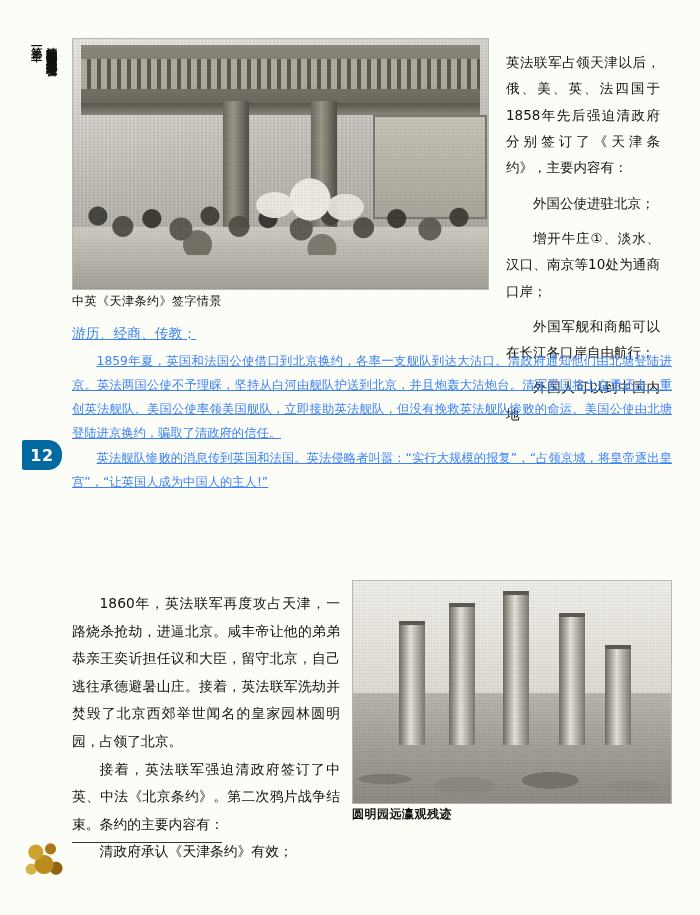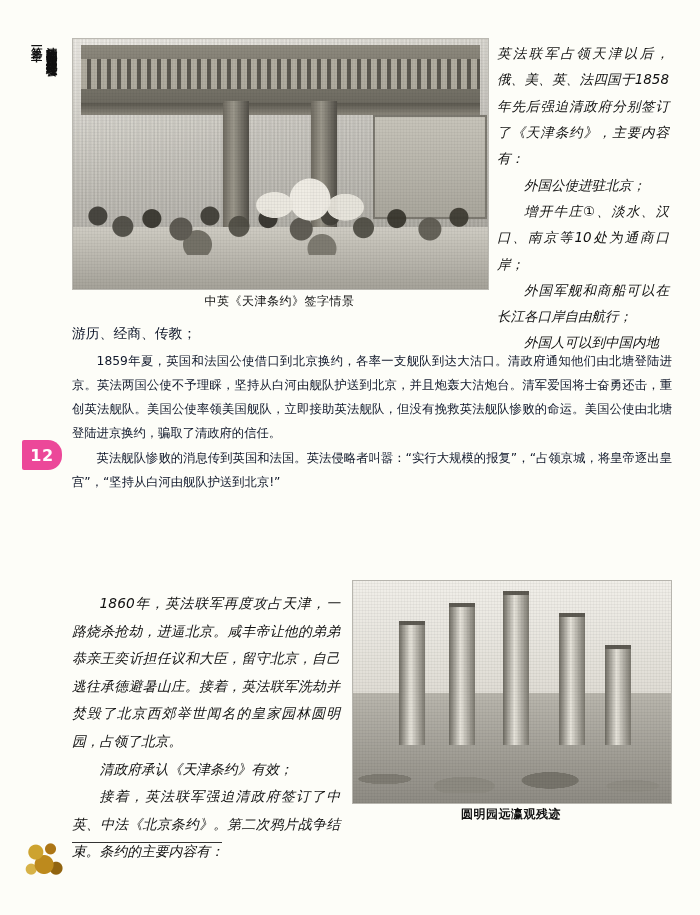--- a/index.html
+++ b/index.html
@@ -48,21 +48,21 @@
     letter-spacing: 1px;
   }
 
   
   .page-num-tab {
     position: absolute;
     left: 22px;
     top: 440px;
     width: 40px;
     height: 30px;
-    background: #ec4899;
+    background: #0369a1;
     border-radius: 2px 14px 14px 2px;
     color: #fff;
     font-size: 16px;
     font-weight: bold;
     display: flex;
     align-items: center;
     justify-content: center;
     letter-spacing: 0.5px;
   }
 
@@ -155,70 +155,70 @@
   .fig-top .grain {
     position: absolute; inset: 0;
     background-image:
       repeating-linear-gradient(0deg, rgba(0,0,0,0.035) 0 1px, transparent 1px 3px),
       repeating-linear-gradient(90deg, rgba(0,0,0,0.03) 0 1px, transparent 1px 3px);
     mix-blend-mode: multiply;
   }
 
   .caption {
     position: absolute;
-    text-align: center;
+    text-align: left;
     font-size: 12px;
     color: #111;
     letter-spacing: 0.5px;
   }
   #cap-top { left: 72px; top: 293px; width: 415px; }
 
   
   .right-col {
     position: absolute;
     left: 497px;
     top: 40px;
     width: 172px;
     font-size: 13.5px;
     line-height: 1.95;
     color: #111;
     text-align: justify;
   }
-  .right-col p { margin: 0; font-style: italic; }
+  .right-col p { margin: 9px; }
   .right-col p.indent { text-indent: 2em; }
 
   
   .body-col {
     position: absolute;
     left: 72px;
     top: 320px;
     width: 600px;
     font-size: 13.8px;
     line-height: 2.0;
-    color: #0f172a;
+    color: #3b82f6;
     text-align: justify;
+    text-decoration: underline;
   }
   .body-col p { margin: 0 0 2px 0; }
   .body-col p.indent { text-indent: 2em; }
   .small-body {
     font-size: 12.3px;
     line-height: 1.95;
   }
 
   
   .lower-left {
     position: absolute;
     left: 72px;
     top: 590px;
     width: 268px;
     font-size: 13.8px;
     line-height: 2.0;
     text-align: justify;
     color: #111;
-    font-style: italic;
   }
   .lower-left p { margin: 0; }
   .lower-left p.indent { text-indent: 2em; }
 
   .fig-bottom {
     position: absolute;
     left: 352px;
     top: 580px;
     width: 318px;
     height: 222px;
@@ -332,27 +332,27 @@
     <p>英法联军占领天津以后，俄、美、英、法四国于1858年先后强迫清政府分别签订了《天津条约》，主要内容有：</p>
     <p class="indent">外国公使进驻北京；</p>
     <p class="indent">增开牛庄①、淡水、汉口、南京等10处为通商口岸；</p>
     <p class="indent">外国军舰和商船可以在长江各口岸自由航行；</p>
     <p class="indent">外国人可以到中国内地</p>
   </div>
 
   <div class="body-col">
     <p>游历、经商、传教；</p>
     <p class="indent small-body">1859年夏，英国和法国公使借口到北京换约，各率一支舰队到达大沽口。清政府通知他们由北塘登陆进京。英法两国公使不予理睬，坚持从白河由舰队护送到北京，并且炮轰大沽炮台。清军爱国将士奋勇还击，重创英法舰队。美国公使率领美国舰队，立即接助英法舰队，但没有挽救英法舰队惨败的命运。美国公使由北塘登陆进京换约，骗取了清政府的信任。</p>
-    <p class="indent small-body">英法舰队惨败的消息传到英国和法国。英法侵略者叫嚣：“实行大规模的报复”，“占领京城，将皇帝逐出皇宫”，“坚持从白河由舰队护送到北京!”</p>
+    <p class="indent small-body">英法舰队惨败的消息传到英国和法国。英法侵略者叫嚣：“实行大规模的报复”，“占领京城，将皇帝逐出皇宫”，“让英国人成为中国人的主人!”</p>
   </div>
 
   <div class="lower-left">
     <p class="indent">1860年，英法联军再度攻占天津，一路烧杀抢劫，进逼北京。咸丰帝让他的弟弟恭亲王奕䜣担任议和大臣，留守北京，自己逃往承德避暑山庄。接着，英法联军洗劫并焚毁了北京西郊举世闻名的皇家园林圆明园，占领了北京。</p>
+    <p class="indent">接着，英法联军强迫清政府签订了中英、中法《北京条约》。第二次鸦片战争结束。条约的主要内容有：</p>
     <p class="indent">清政府承认《天津条约》有效；</p>
-    <p class="indent">接着，英法联军强迫清政府签订了中英、中法《北京条约》。第二次鸦片战争结束。条约的主要内容有：</p>
   </div>
 
   <div class="fig-bottom">
     <div class="sky"></div>
     <div class="ground"></div>
     <div class="col c1"></div>
     <div class="col c2"></div>
     <div class="col c3"></div>
     <div class="col c4"></div>
     <div class="col c5"></div>

